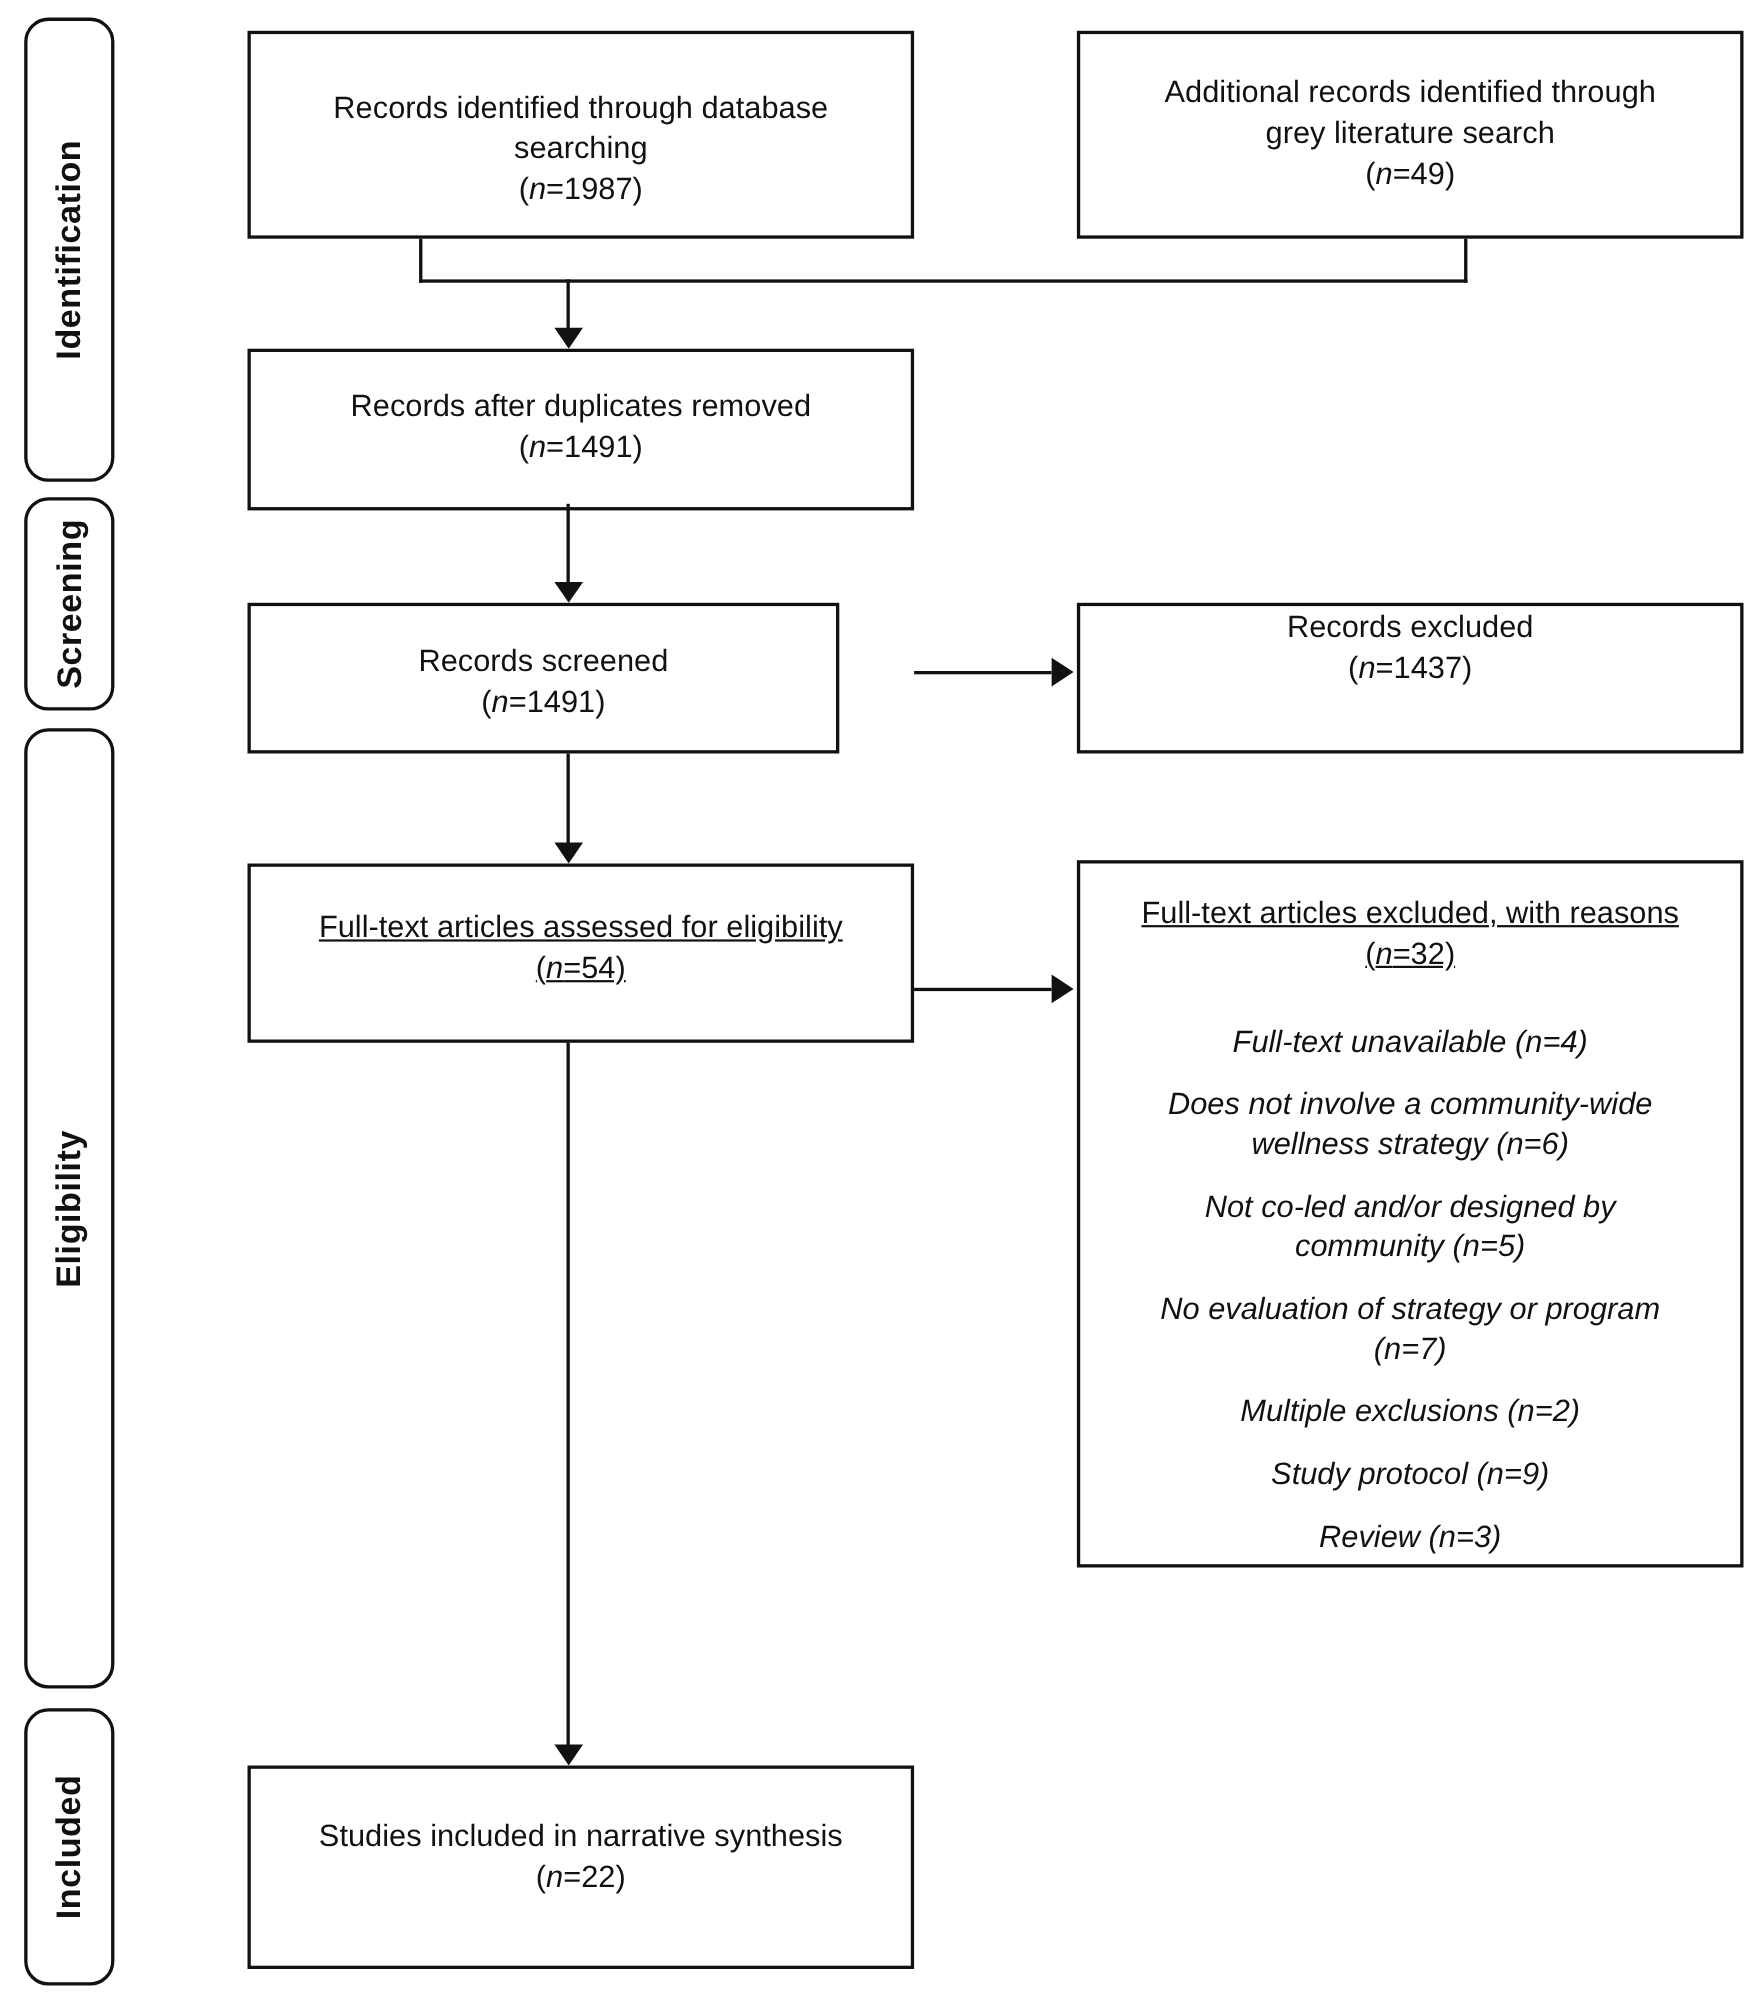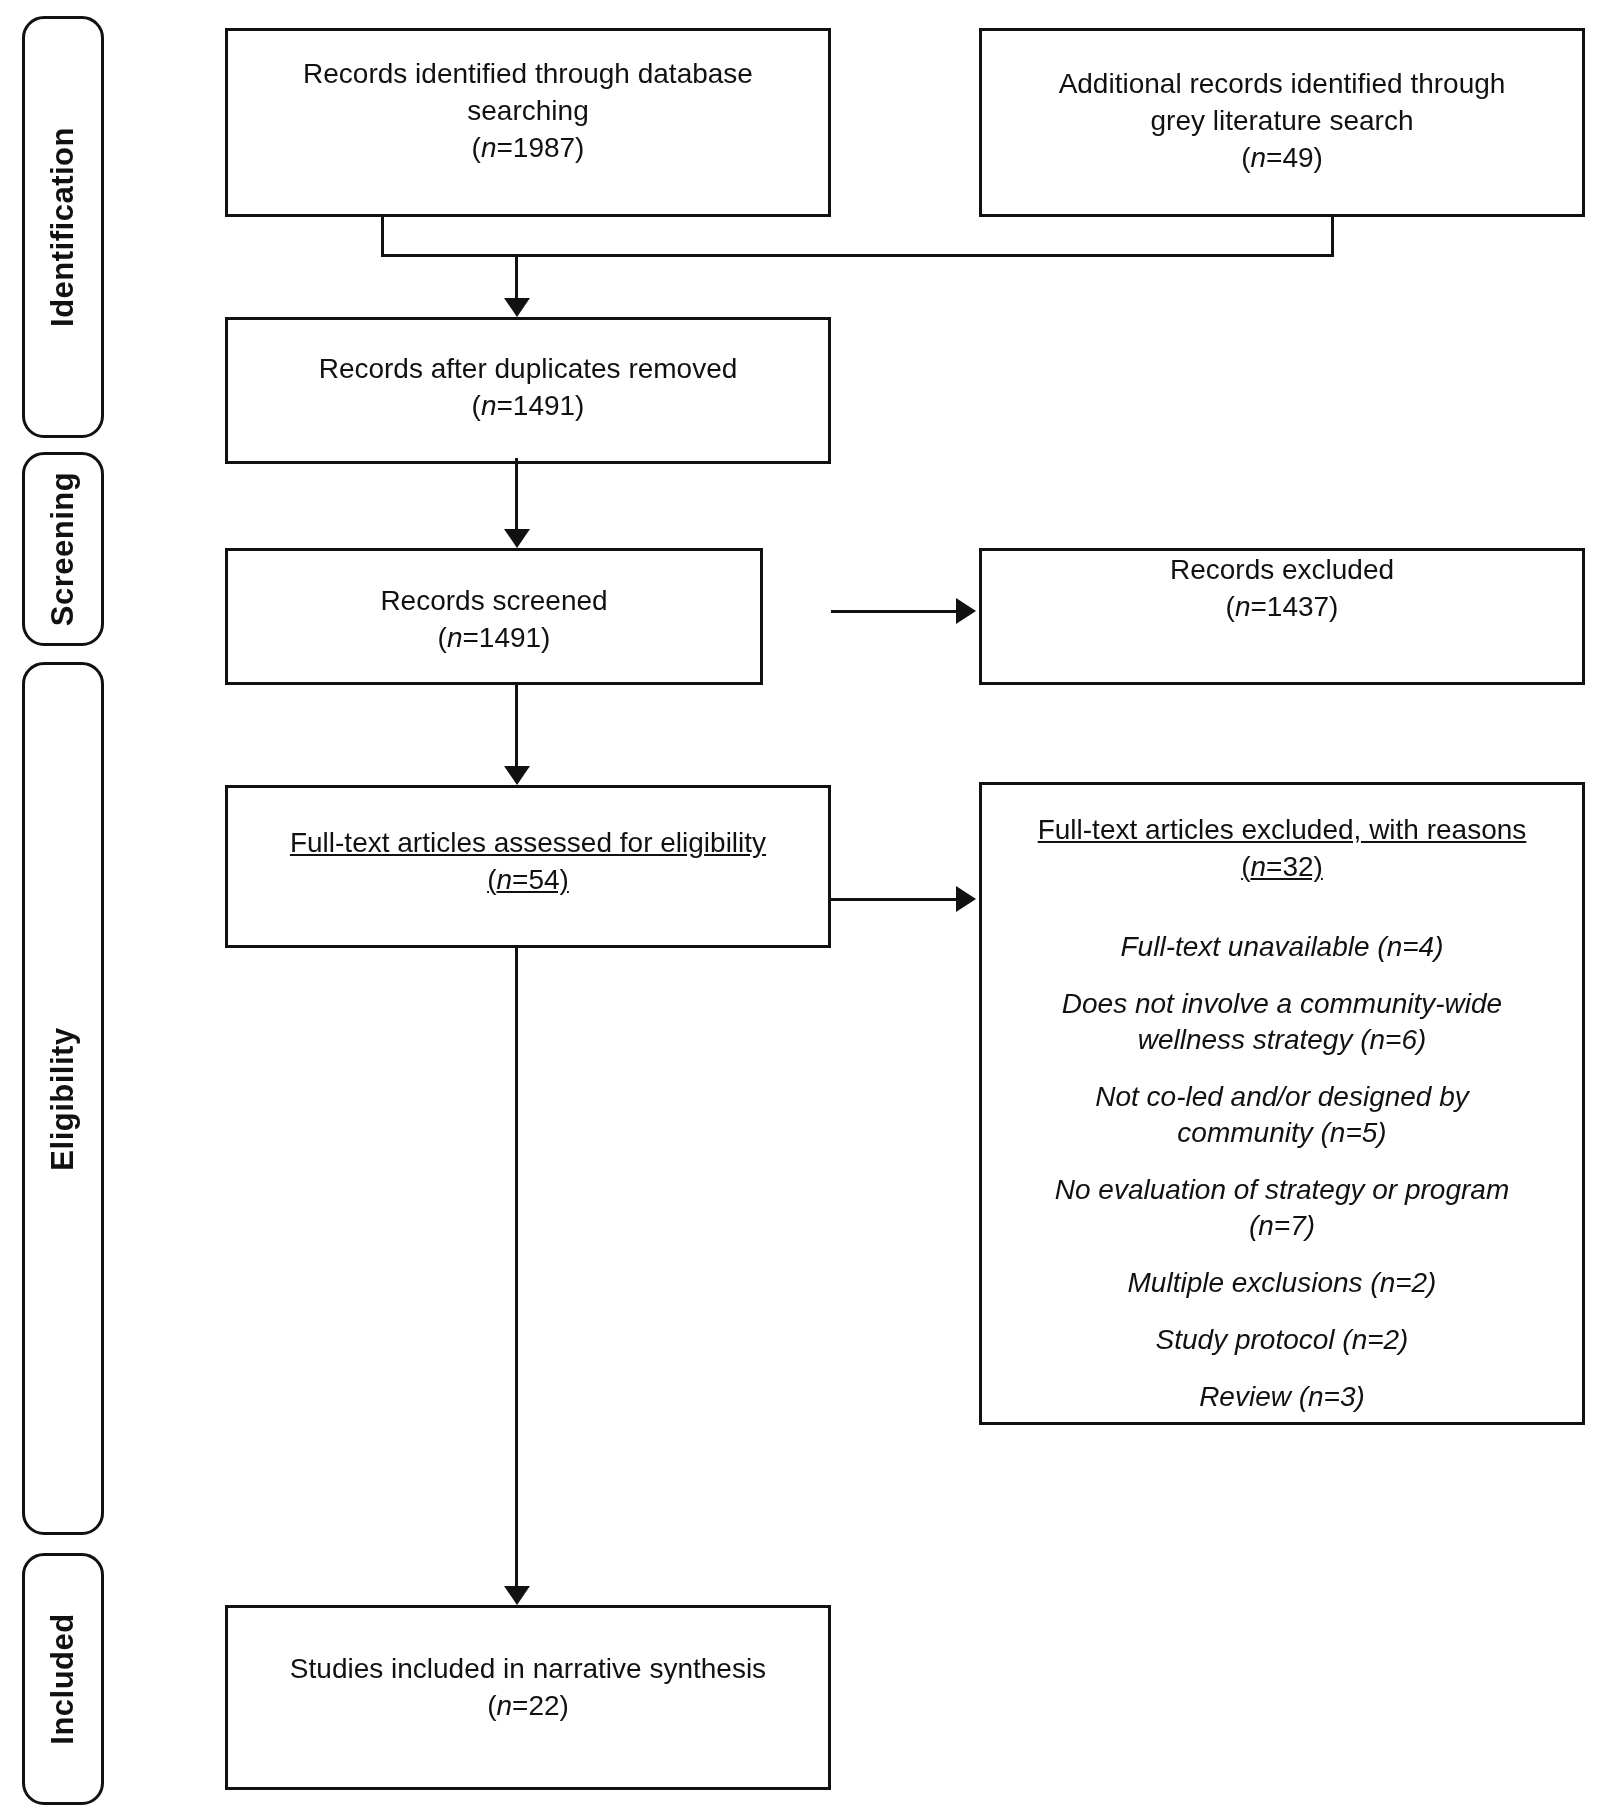--- a/index.html
+++ b/index.html
@@ -41,21 +41,21 @@
     border: 3px solid #111;
     background: #fff;
     text-align: center;
     color: #111;
     font-size: 28px;
     line-height: 37px;
     padding: 0 20px;
   }
   .fbox i { font-style: italic; }
 
-  .b-identified { left: 225px; top: 28px;  width: 606px; height: 189px; padding-top: 24px; }
+  .b-identified { left: 225px; top: 28px;  width: 606px; height: 189px; padding-top: 48px; }
   .b-grey       { left: 979px; top: 28px;  width: 606px; height: 189px; padding-top: 34px; text-align: center; }
   .b-grey .box-label { max-width: 500px; margin: 0 auto; }
   .b-dedup      { left: 225px; top: 317px; width: 606px; height: 147px; padding-top: 30px; }
   .b-screened   { left: 225px; top: 548px; width: 538px; height: 137px; padding-top: 31px; }
   .b-excluded   { left: 979px; top: 548px; width: 606px; height: 137px; }
   .b-fulltext   { left: 225px; top: 785px; width: 606px; height: 163px; padding-top: 36px; text-decoration: underline; }
   .b-reasons    { left: 979px; top: 782px; width: 606px; height: 643px; padding-top: 26px; }
   .b-included   { left: 225px; top: 1605px; width: 606px; height: 185px; padding-top: 42px; }
 
   .reason-heading { margin-bottom: 44px; text-decoration: underline; }
@@ -149,21 +149,21 @@
   <div class="fbox b-reasons">
     <div class="reason-heading">
       <div class="box-label">Full-text articles excluded, with reasons</div>
       <div class="box-count">(<i>n</i>=32)</div>
     </div>
     <div class="reason-item">Full-text unavailable (n=4)</div>
     <div class="reason-item">Does not involve a community-wide wellness strategy (n=6)</div>
     <div class="reason-item">Not co-led and/or designed by community (n=5)</div>
     <div class="reason-item">No evaluation of strategy or program (n=7)</div>
     <div class="reason-item">Multiple exclusions (n=2)</div>
-    <div class="reason-item">Study protocol (n=2)</div>
+    <div class="reason-item">Study protocol (n=9)</div>
     <div class="reason-item">Review (n=3)</div>
   </div>
 
   <div class="line" style="left:515px; top:948px; width:3px; height:640px;"></div>
   <div class="ah-down" style="left:504px; top:1586px;"></div>
 
   <div class="fbox b-included">
     <div class="box-label">Studies included in narrative synthesis</div>
     <div class="box-count">(<i>n</i>=22)</div>
   </div>

